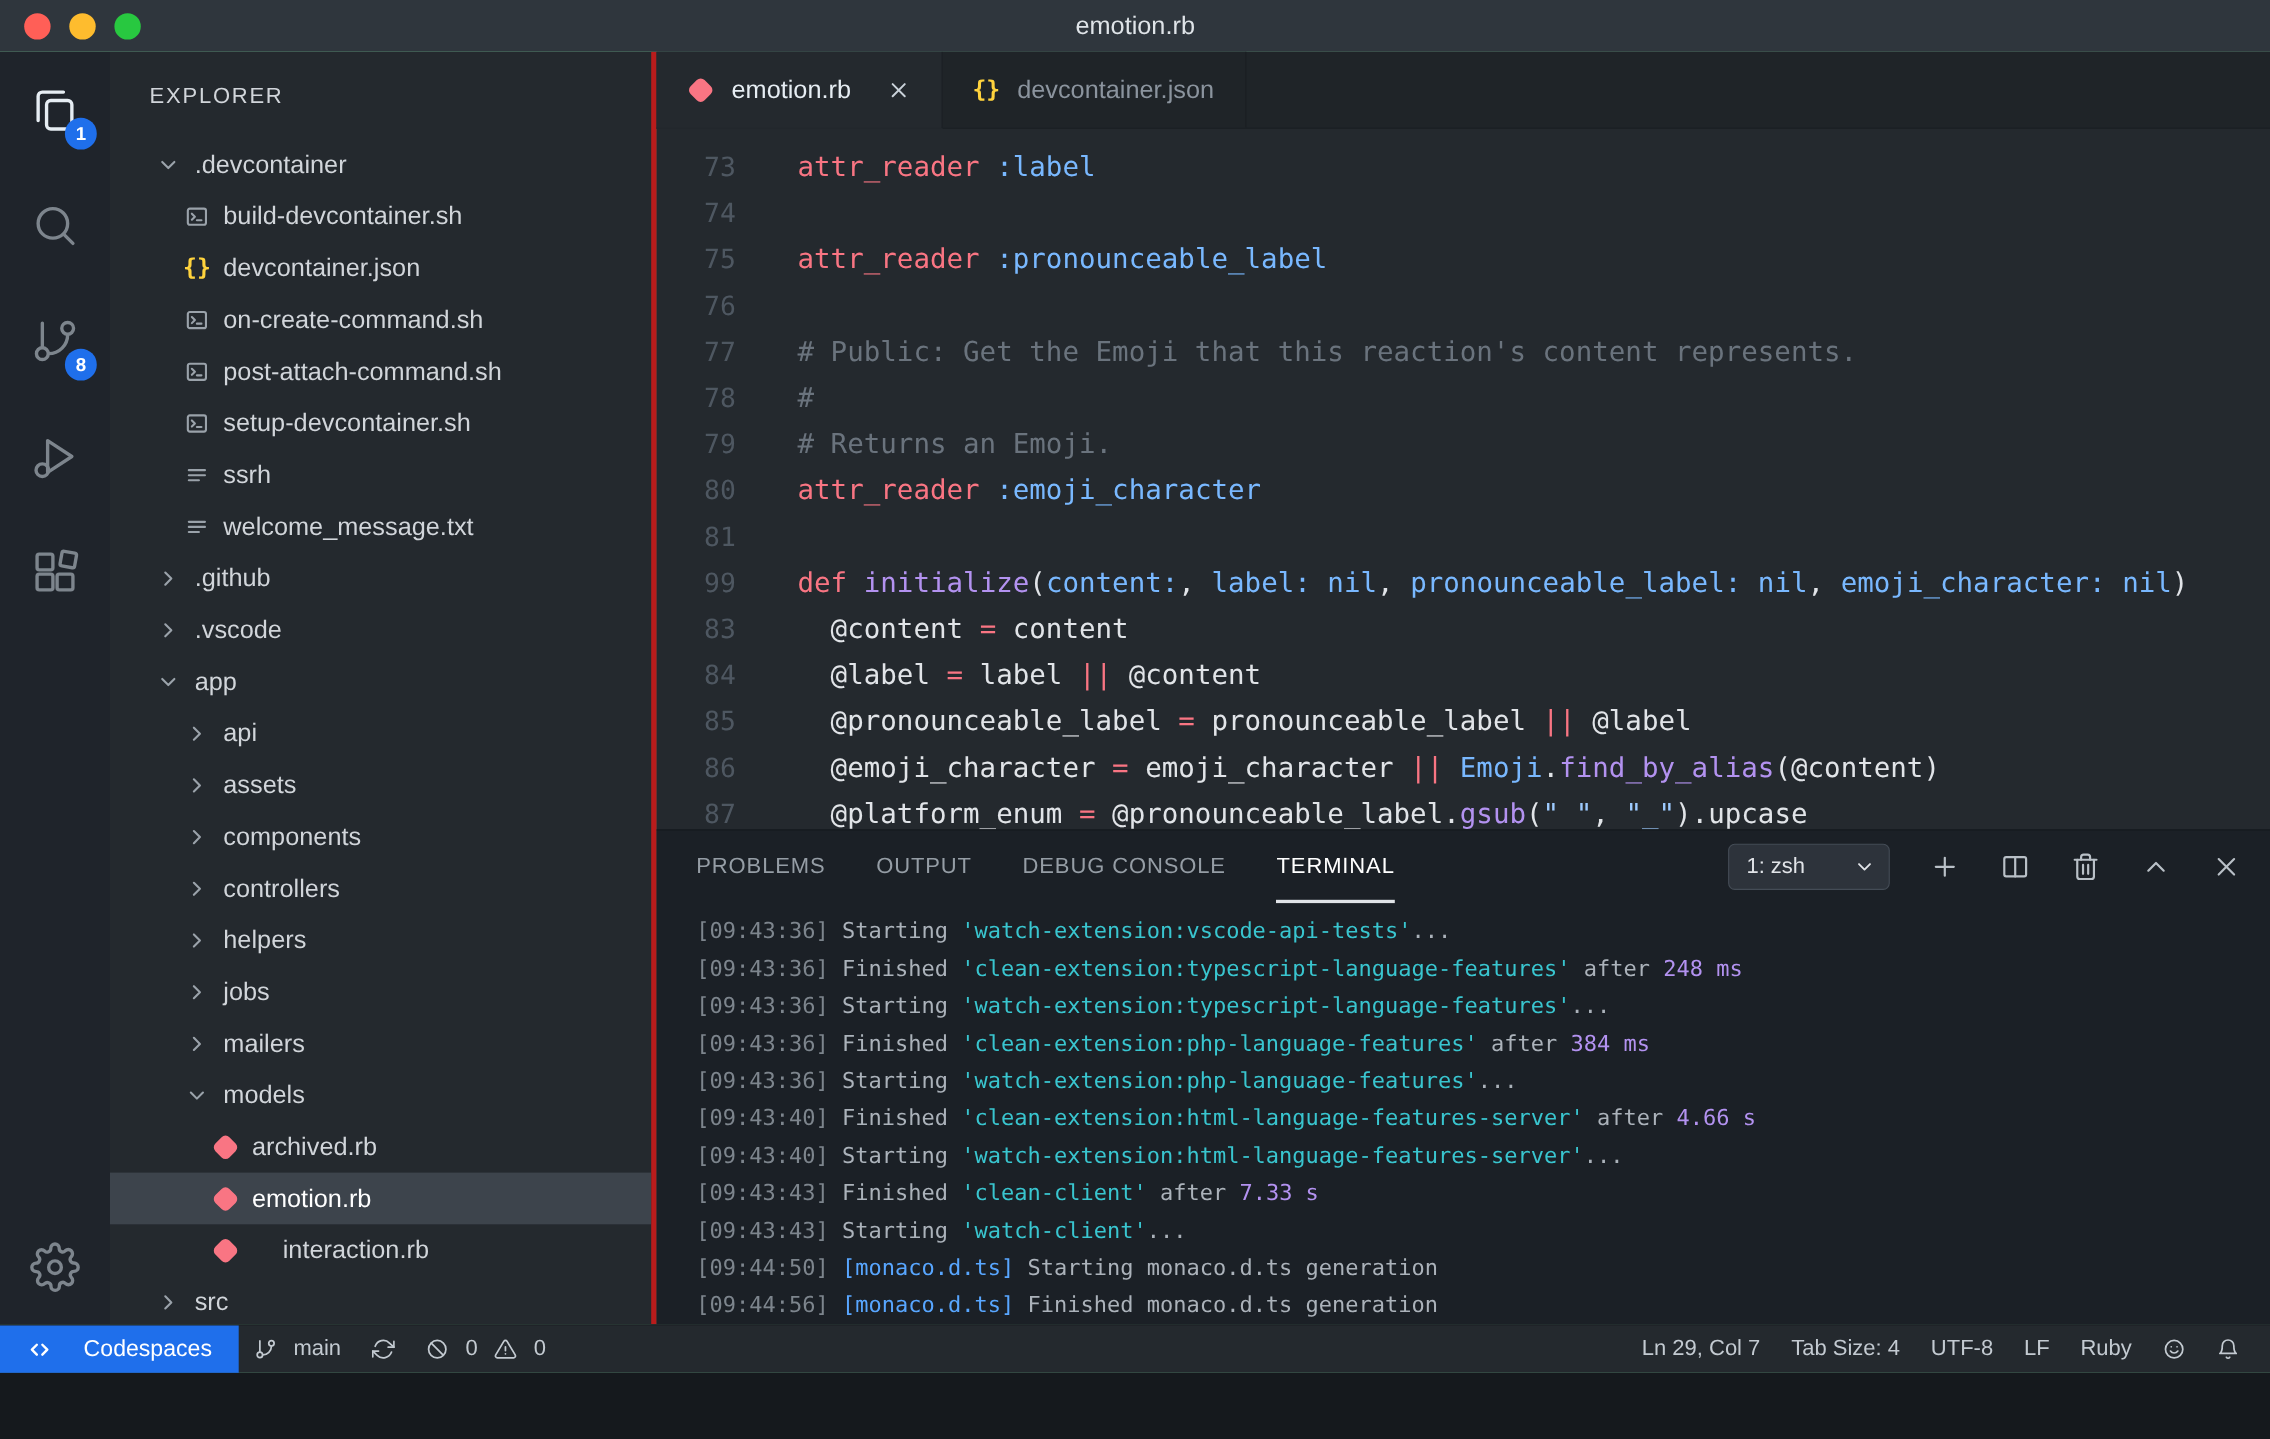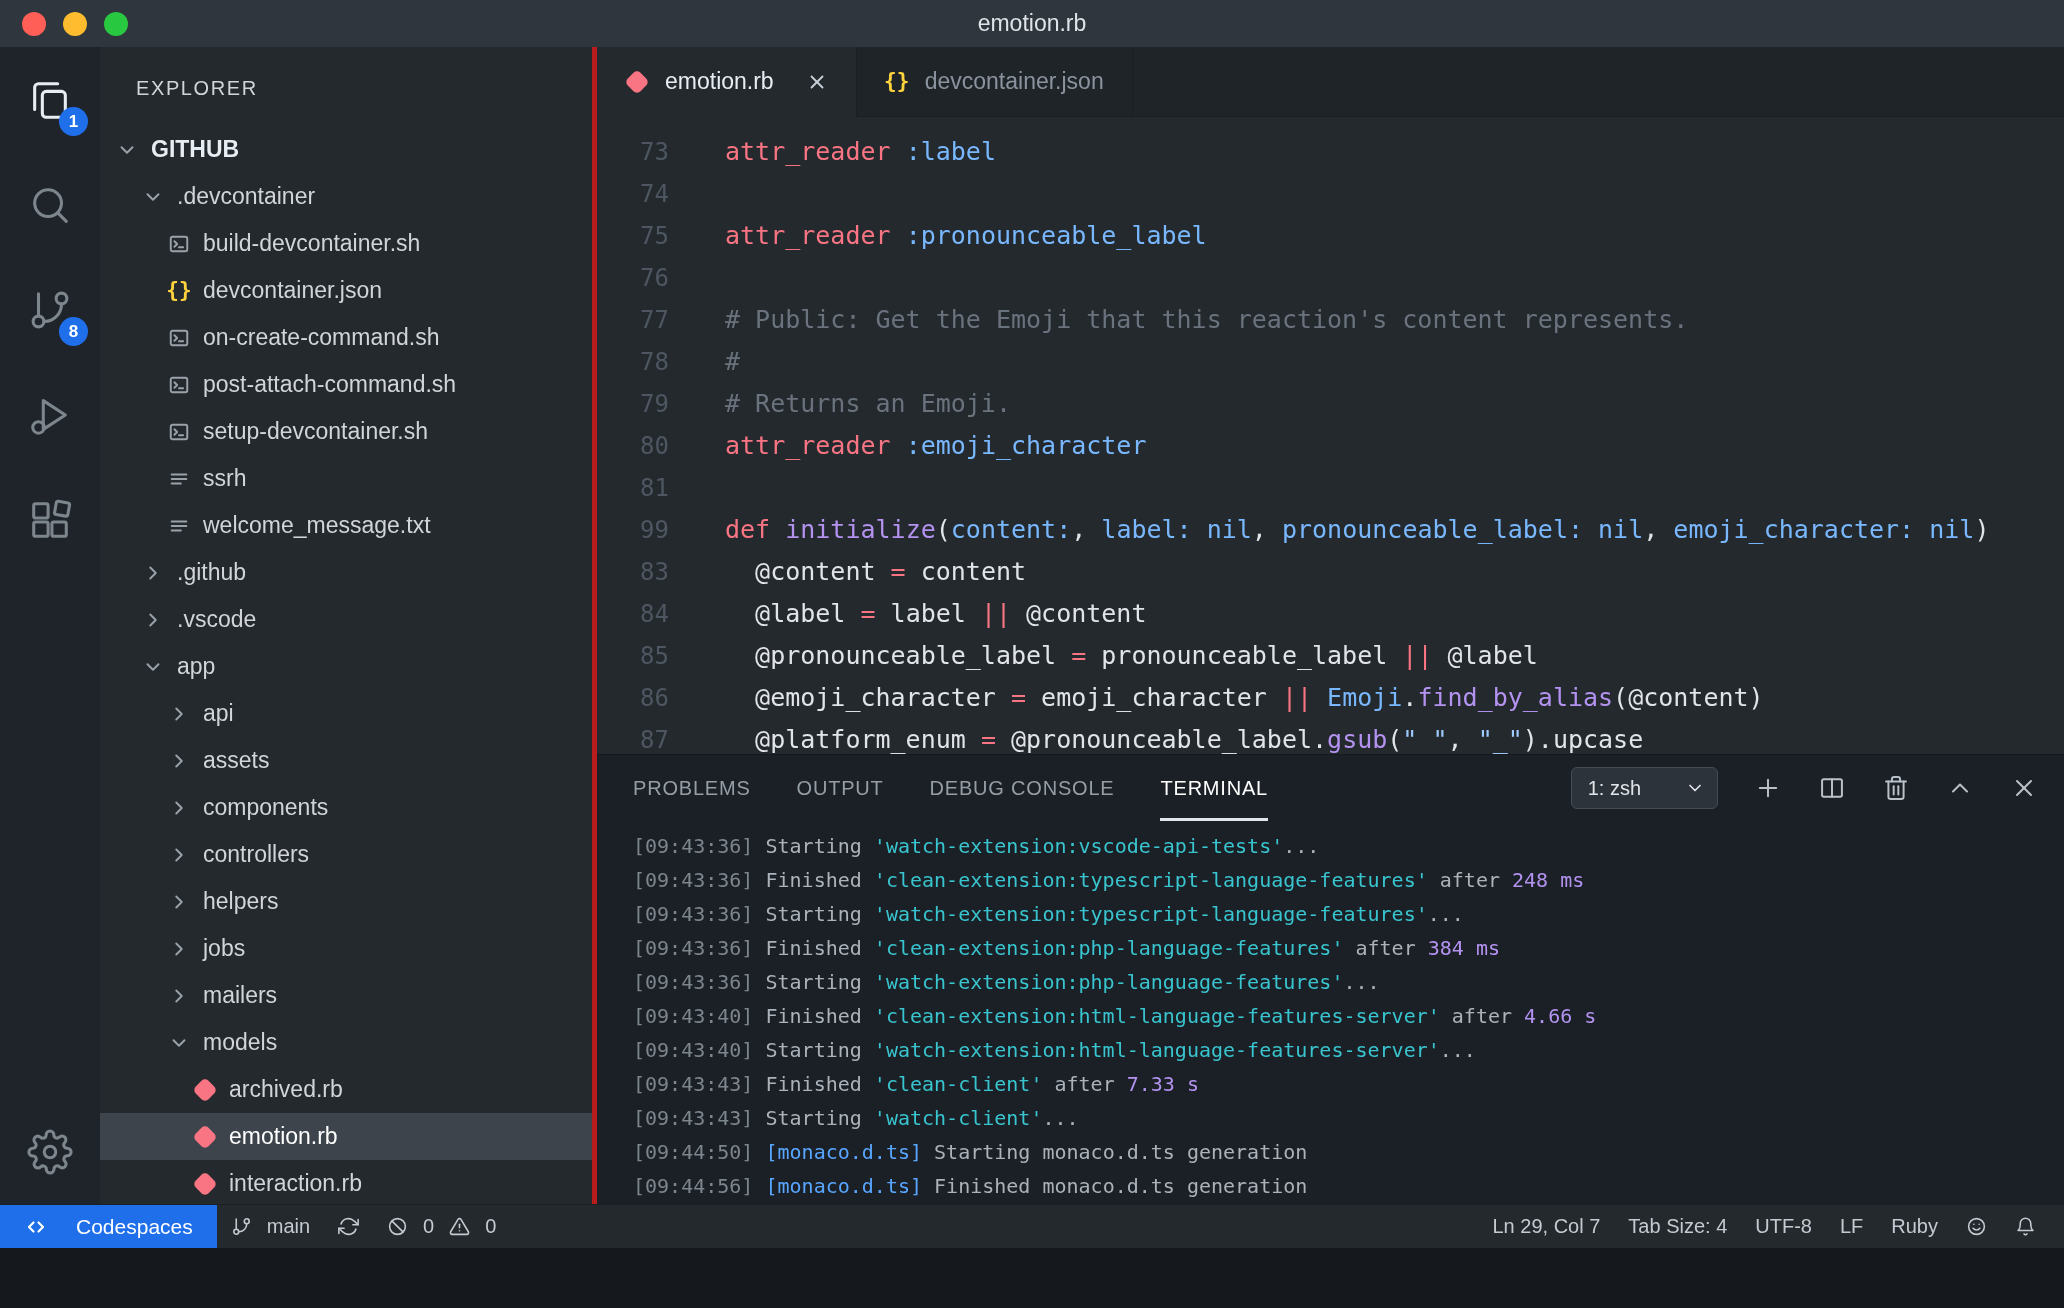--- a/index.html
+++ b/index.html
@@ -158,28 +158,20 @@
                 <path d="M19.4 15a1.65 1.65 0 0 0 .33 1.82l.06.06a2 2 0 0 1 0 2.83 2 2 0 0 1-2.83 0l-.06-.06a1.65 1.65 0 0 0-1.82-.33 1.65 1.65 0 0 0-1 1.51V21a2 2 0 0 1-2 2 2 2 0 0 1-2-2v-.09A1.65 1.65 0 0 0 9 19.4a1.65 1.65 0 0 0-1.82.33l-.06.06a2 2 0 0 1-2.83 0 2 2 0 0 1 0-2.83l.06-.06a1.65 1.65 0 0 0 .33-1.82 1.65 1.65 0 0 0-1.51-1H3a2 2 0 0 1-2-2 2 2 0 0 1 2-2h.09A1.65 1.65 0 0 0 4.6 9a1.65 1.65 0 0 0-.33-1.82l-.06-.06a2 2 0 0 1 0-2.83 2 2 0 0 1 2.83 0l.06.06a1.65 1.65 0 0 0 1.82.33H9a1.65 1.65 0 0 0 1-1.51V3a2 2 0 0 1 2-2 2 2 0 0 1 2 2v.09a1.65 1.65 0 0 0 1 1.51 1.65 1.65 0 0 0 1.82-.33l.06-.06a2 2 0 0 1 2.83 0 2 2 0 0 1 0 2.83l-.06.06a1.65 1.65 0 0 0-.33 1.82V9a1.65 1.65 0 0 0 1.51 1H21a2 2 0 0 1 2 2 2 2 0 0 1-2 2h-.09a1.65 1.65 0 0 0-1.51 1z"></path>
               </svg>
             </span>
         </div>
       </div>
     </div>
 
     <div class="sidebar">
       <div class="sidebar-header">EXPLORER</div>
       <div class="tree">
-          <div class="tree-row root" style="padding-left: 12px;">
-            <span class="tree-slot">
-              <svg class="ic" viewBox="0 0 24 24" fill="none" stroke="currentColor" stroke-width="2" stroke-linecap="round" stroke-linejoin="round">
-                <polyline points="6 9 12 15 18 9"></polyline>
-              </svg>
-            </span>
-            <span class="tree-label">GITHUB</span>
-          </div>
           <div class="tree-row" style="padding-left: 38px;">
             <span class="tree-slot">
               <svg class="ic" viewBox="0 0 24 24" fill="none" stroke="currentColor" stroke-width="2" stroke-linecap="round" stroke-linejoin="round">
                 <polyline points="6 9 12 15 18 9"></polyline>
               </svg>
             </span>
             <span class="tree-label">.devcontainer</span>
           </div>
           <div class="tree-row" style="padding-left: 64px;">
             <span class="tree-slot">
@@ -340,21 +332,21 @@
               <span class="ruby-gem"></span>
             </span>
             <span class="tree-label">archived.rb</span>
           </div>
           <div class="tree-row selected" style="padding-left: 90px;">
             <span class="tree-slot">
               <span class="ruby-gem"></span>
             </span>
             <span class="tree-label">emotion.rb</span>
           </div>
-          <div class="tree-row" style="padding-left: 90px;">
+          <div class="tree-row" style="padding-left: 90px; gap: 28px;">
             <span class="tree-slot">
               <span class="ruby-gem"></span>
             </span>
             <span class="tree-label">interaction.rb</span>
           </div>
           <div class="tree-row" style="padding-left: 38px;">
             <span class="tree-slot">
               <svg class="ic" viewBox="0 0 24 24" fill="none" stroke="currentColor" stroke-width="2" stroke-linecap="round" stroke-linejoin="round">
                 <polyline points="9 6 15 12 9 18"></polyline>
               </svg>

